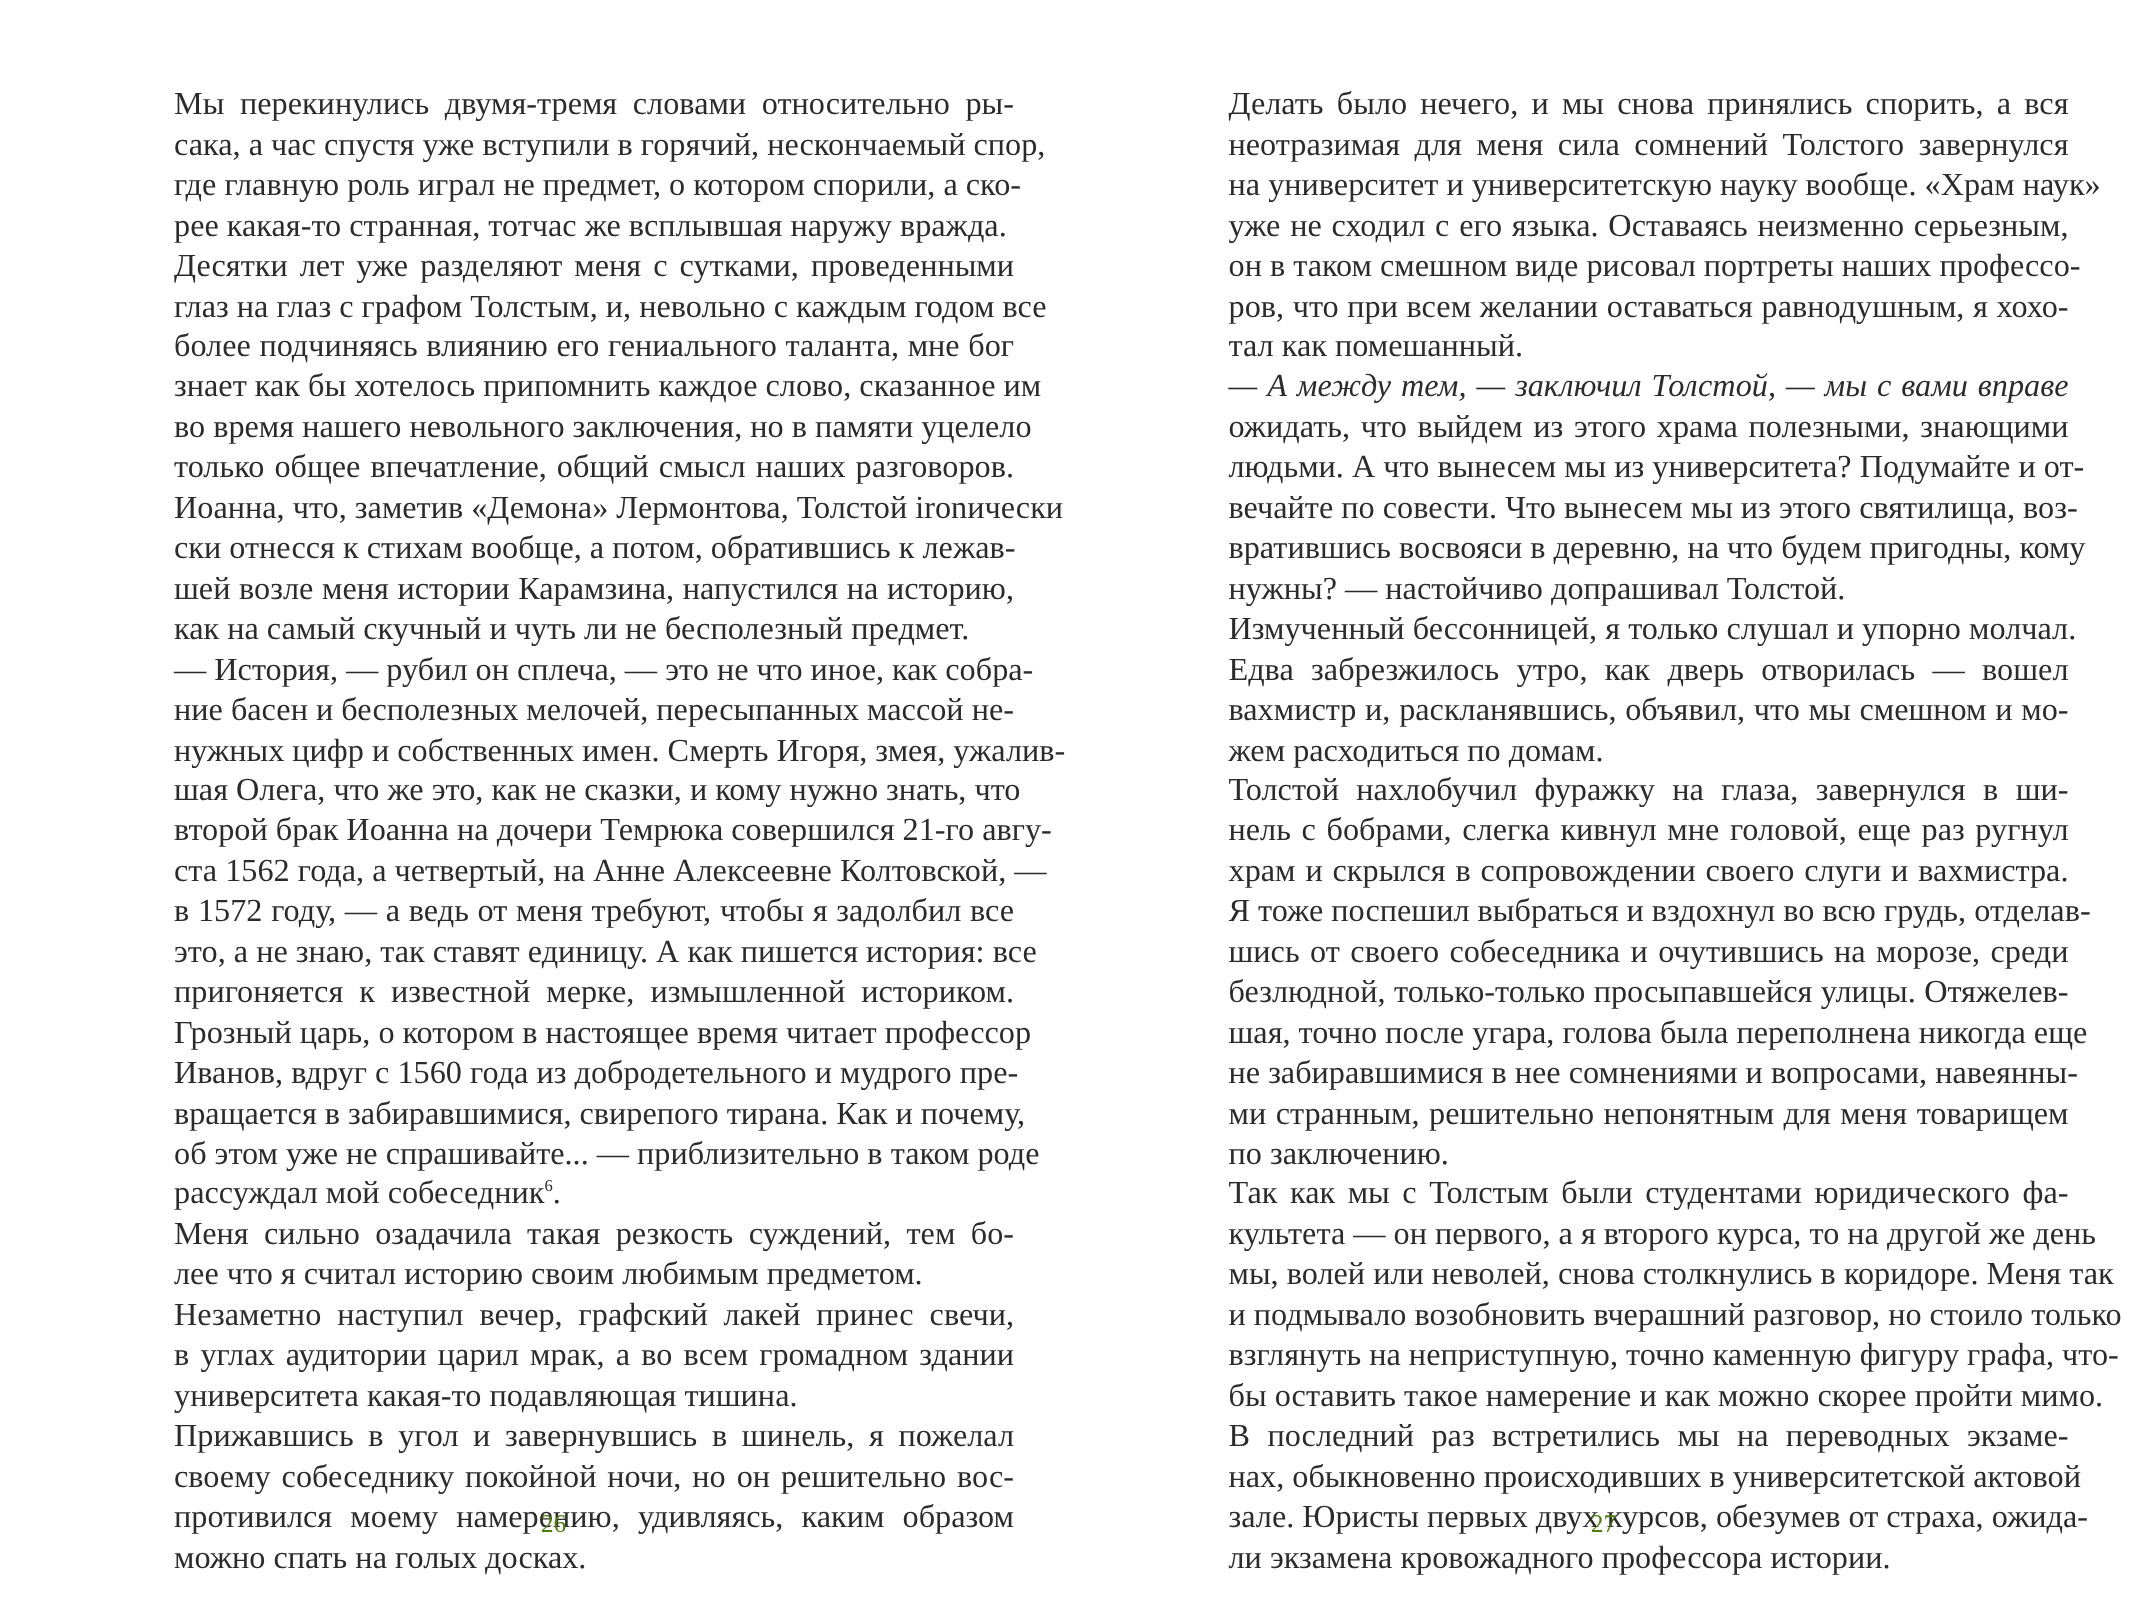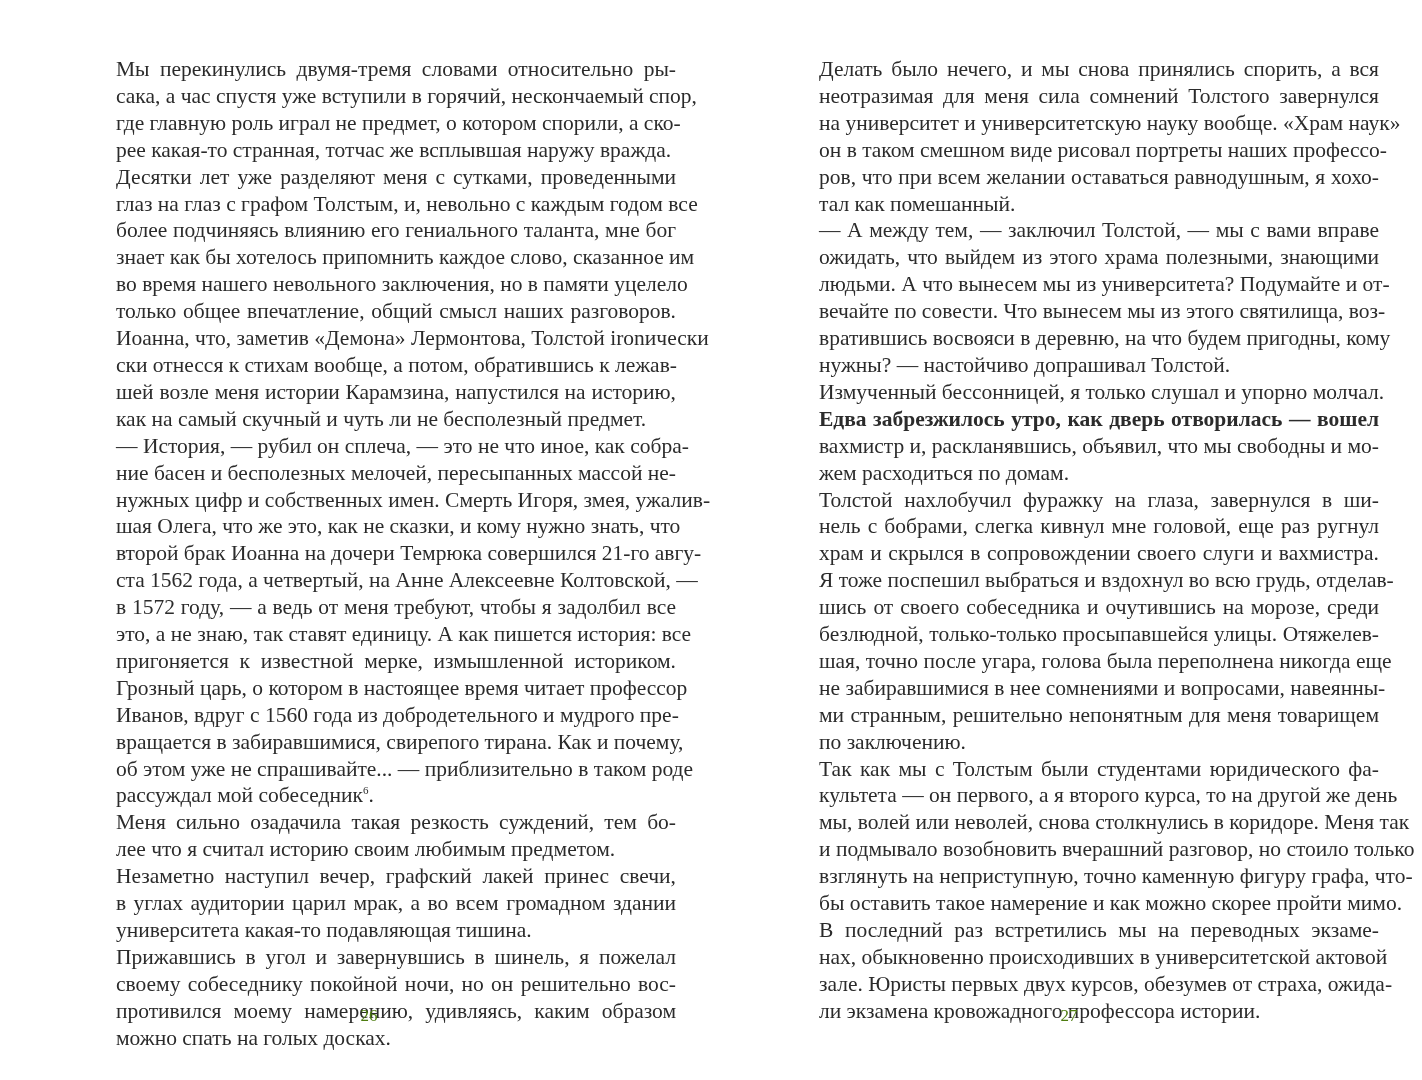--- a/index.html
+++ b/index.html
@@ -80,38 +80,39 @@
       <span class="line last">можно спать на голых досках.</span>
     </p>
   </div>
 <div class="folio left">26</div>
 
 <div class="page right" id="right-page">
     <p class="para">
       <span class="line" style="text-indent: 38px;">Делать было нечего, и мы снова принялись спорить, а вся</span>
       <span class="line">неотразимая для меня сила сомнений Толстого завернулся</span>
       <span class="line">на университет и университетскую науку вообще. «Храм наук»</span>
+      <span class="line">уже не сходил с его языка. Оставаясь неизменно серьезным,</span>
       <span class="line">он в таком смешном виде рисовал портреты наших профессо-</span>
       <span class="line">ров, что при всем желании оставаться равнодушным, я хохо-</span>
       <span class="line last">тал как помешанный.</span>
     </p>
     <p class="para">
-      <span class="line" style="text-indent: 38px;">— А между тем, — заключил Толстой, — мы с вами вправе</span>
+      <span class="line" style="text-indent: 38px; font-style: italic;">— А между тем, — заключил Толстой, — мы с вами вправе</span>
       <span class="line">ожидать, что выйдем из этого храма полезными, знающими</span>
       <span class="line">людьми. А что вынесем мы из университета? Подумайте и от-</span>
       <span class="line">вечайте по совести. Что вынесем мы из этого святилища, воз-</span>
       <span class="line">вратившись восвояси в деревню, на что будем пригодны, кому</span>
       <span class="line last">нужны? — настойчиво допрашивал Толстой.</span>
     </p>
     <p class="para">
       <span class="line last" style="text-indent: 38px;">Измученный бессонницей, я только слушал и упорно молчал.</span>
     </p>
     <p class="para">
-      <span class="line" style="text-indent: 38px; font-weight: bold;">Едва забрезжилось утро, как дверь отворилась — вошел</span>
-      <span class="line">вахмистр и, раскланявшись, объявил, что мы свободны и мо-</span>
+      <span class="line" style="text-indent: 38px;">Едва забрезжилось утро, как дверь отворилась — вошел</span>
+      <span class="line">вахмистр и, раскланявшись, объявил, что мы смешном и мо-</span>
       <span class="line last">жем расходиться по домам.</span>
     </p>
     <p class="para">
       <span class="line" style="text-indent: 38px;">Толстой нахлобучил фуражку на глаза, завернулся в ши-</span>
       <span class="line">нель с бобрами, слегка кивнул мне головой, еще раз ругнул</span>
       <span class="line">храм и скрылся в сопровождении своего слуги и вахмистра.</span>
       <span class="line">Я тоже поспешил выбраться и вздохнул во всю грудь, отделав-</span>
       <span class="line">шись от своего собеседника и очутившись на морозе, среди</span>
       <span class="line">безлюдной, только-только просыпавшейся улицы. Отяжелев-</span>
       <span class="line">шая, точно после угара, голова была переполнена никогда еще</span>

